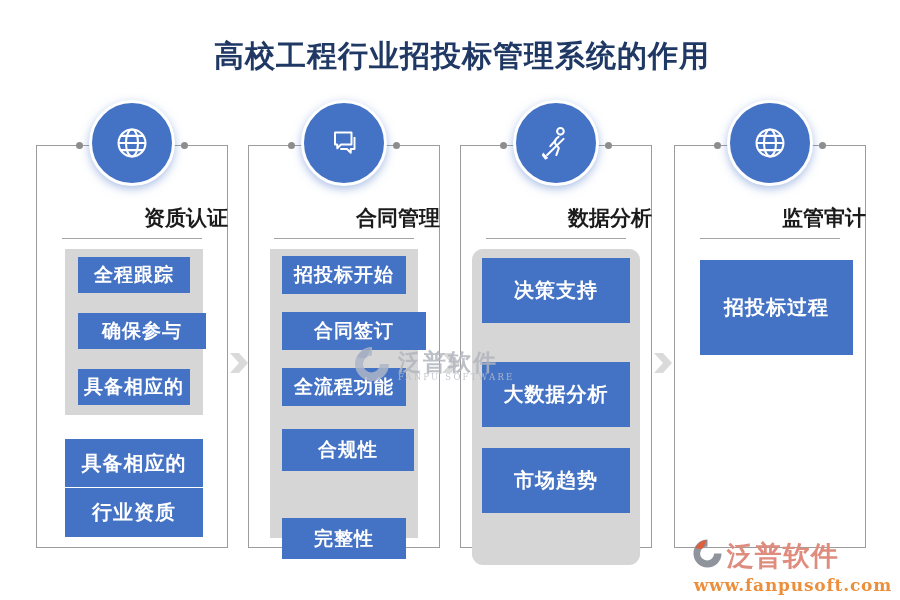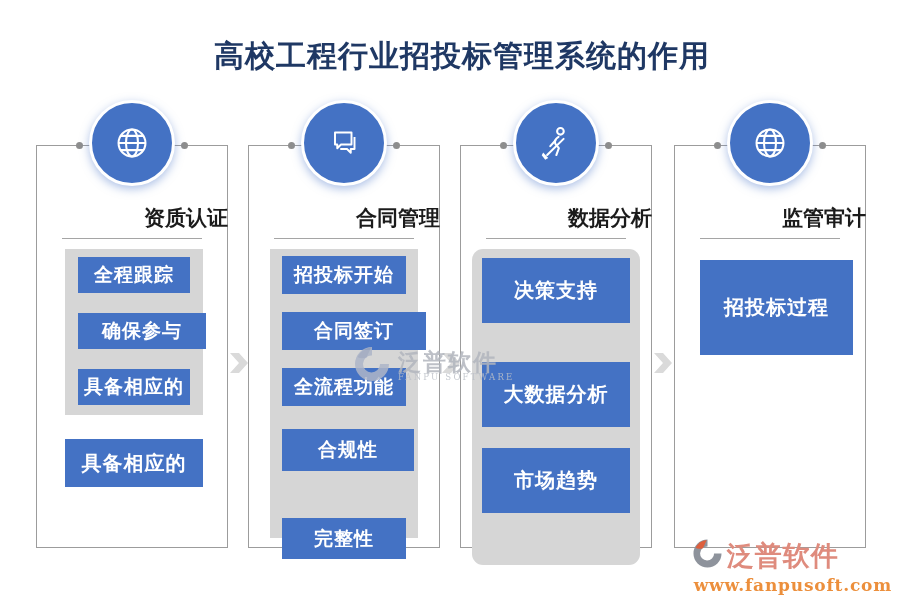--- a/index.html
+++ b/index.html
@@ -51,20 +51,21 @@
       </svg>
     </div>
     <div class="heading">资质认证</div>
     <div class="hrule"></div>
     <div class="panel" style="left:29px;width:138px;height:166px;">
       <div class="box" style="top:8px;left:13px;width:112px;height:36px;">全程跟踪</div>
       <div class="box" style="top:64px;left:13px;width:128px;height:36px;">确保参与</div>
       <div class="box" style="top:120px;left:13px;width:112px;height:36px;">具备相应的</div>
     </div>
     <div class="box big" style="top:339px;left:29px;width:138px;height:48px;">具备相应的</div>
+    <div class="box big" style="top:388px;left:29px;width:138px;height:49px;">行业资质</div>
   </div>
 
   <div class="col" style="left:248px;">
     <div class="frame"></div>
     <span class="dot dot-l"></span>
     <span class="dot dot-r"></span>
     <div class="circle">
       <svg width="36" height="36" viewBox="0 0 24 24" fill="none" stroke="#fff" stroke-width="1.3" stroke-linejoin="round">
         <path d="M6 5 H17 V13 H10 L7.5 15.5 V13 H6 Z"></path>
         <path d="M19 8 V16 H16.5 V18.5 L14 16 H9.5"></path>

